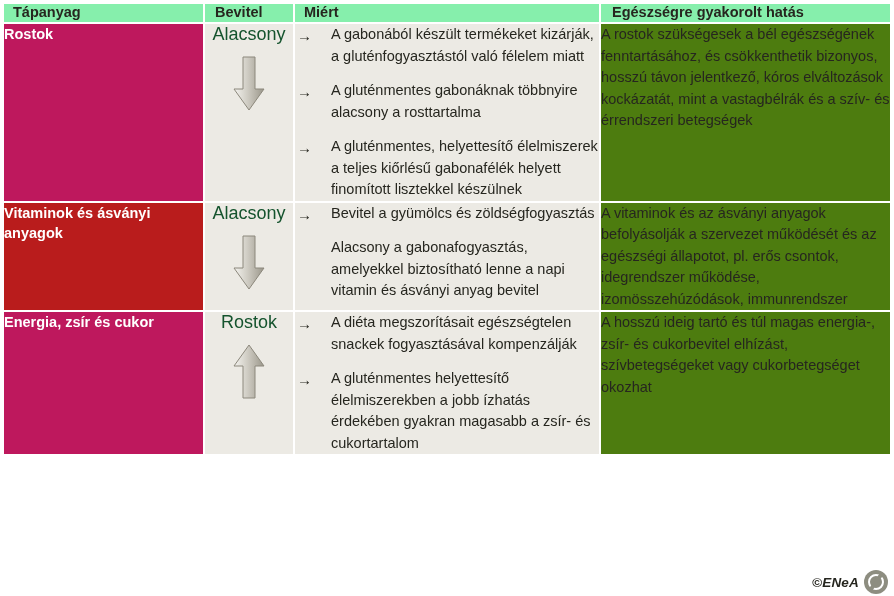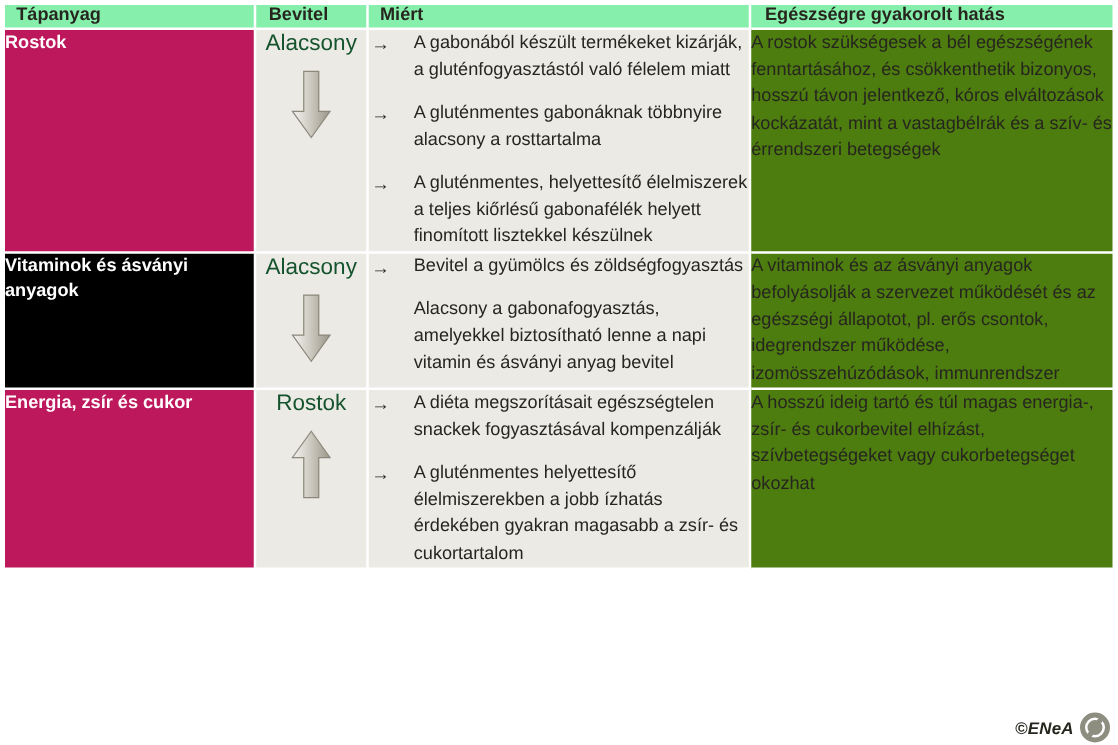--- a/index.html
+++ b/index.html
@@ -56,21 +56,21 @@
   
   td.nutrient {
     background: #be185d;
     color: #ffffff;
     font-size: 14.5px;
     font-weight: bold;
     padding: 9px 10px 10px 9px;
     line-height: 20px;
   }
   td.nutrient.alt {
-    background: #000000;
+    background: #b91c1c;
   }
 
   
   td.intake {
     background: #eceae4;
     text-align: center;
     padding: 10px 4px 10px 4px;
   }
   td.intake.alt { background: #eceae4; }
   .intake-label {

